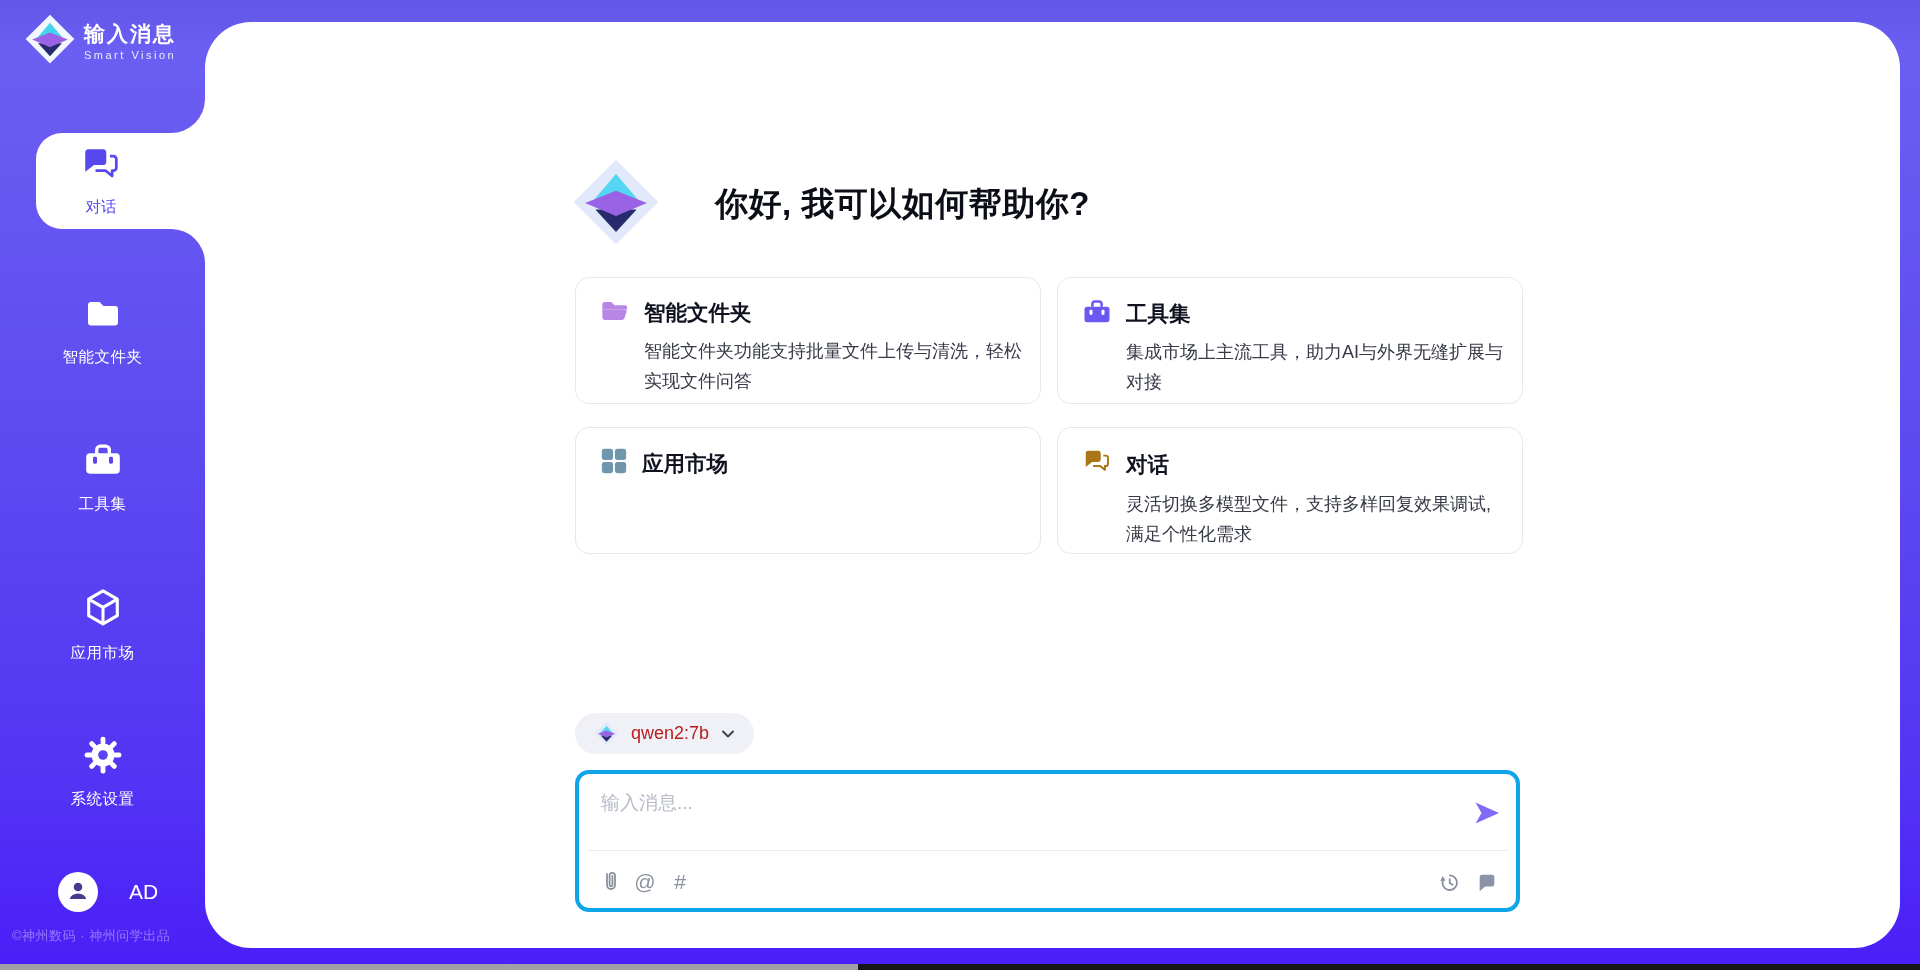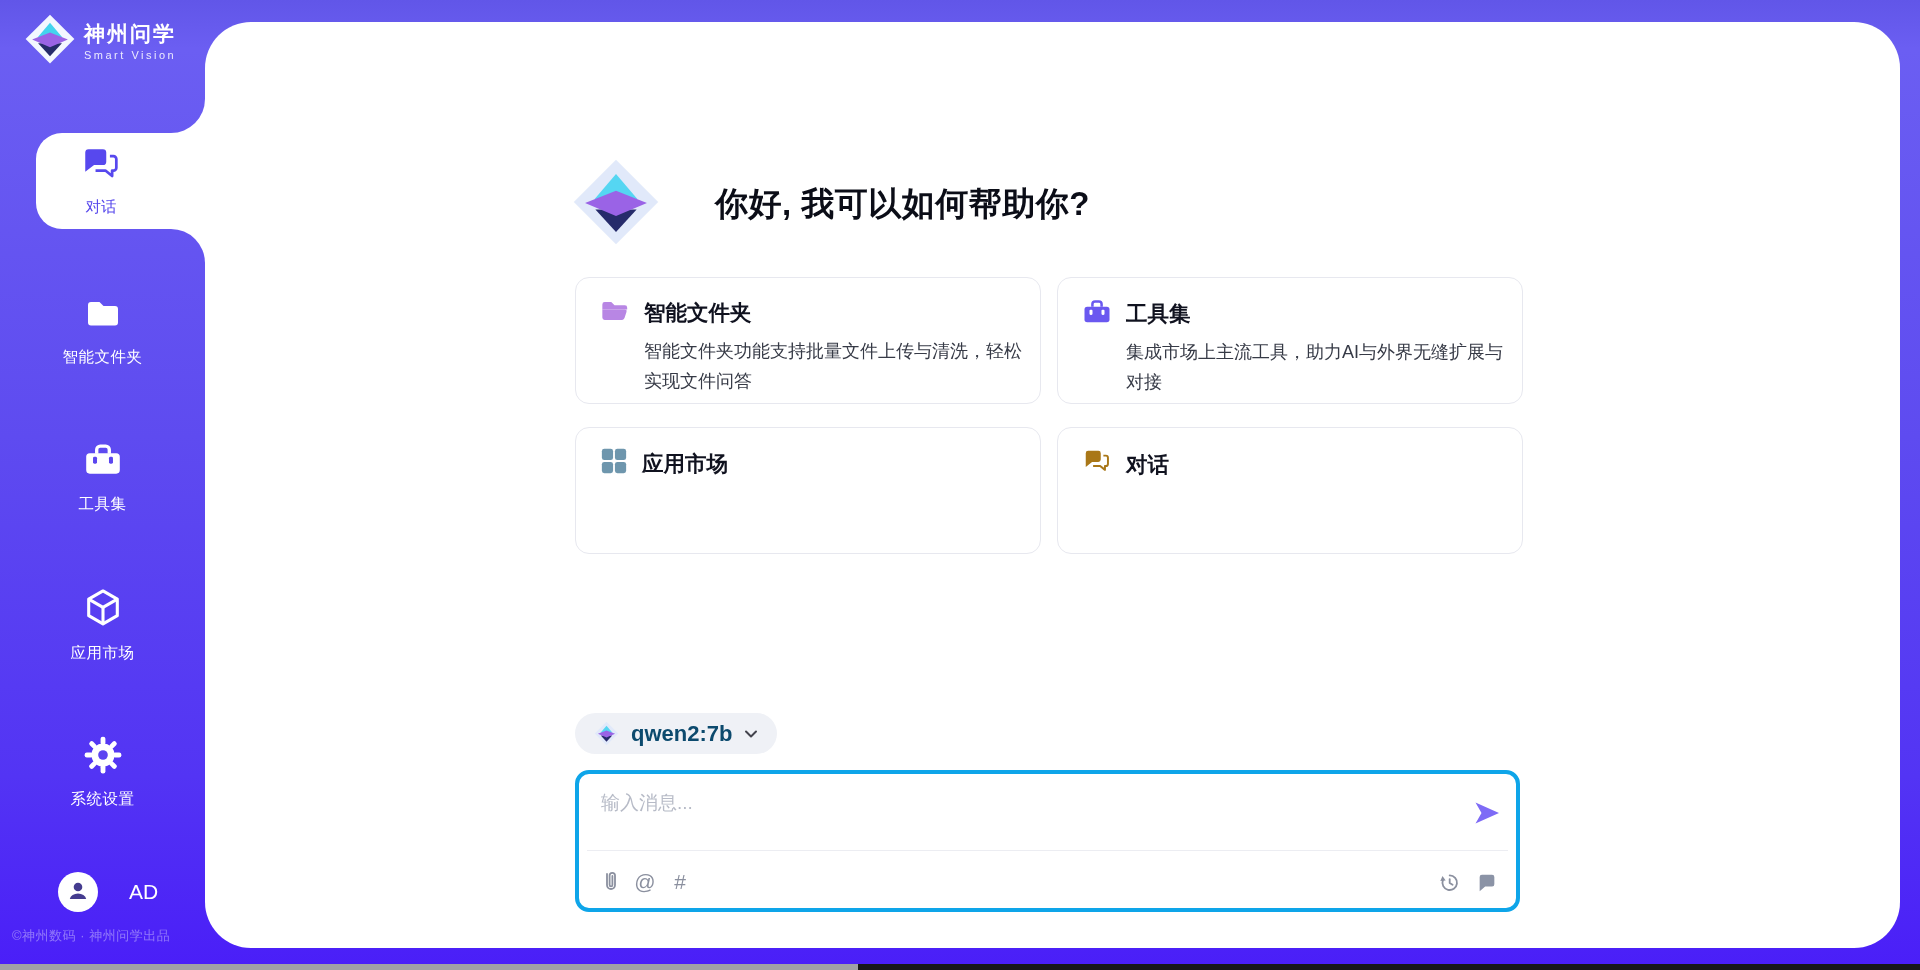--- a/index.html
+++ b/index.html
@@ -51,21 +51,21 @@
   .hero-title{font-size:33px;font-weight:700;color:#0b0d17;letter-spacing:.5px;margin-left:28px;}
 
   .cards{position:absolute;left:370px;top:255px;display:grid;grid-template-columns:466px 466px;grid-column-gap:16px;grid-row-gap:23px;}
   .card{box-sizing:border-box;height:127px;border:1px solid #e7e8ef;border-radius:14px;background:#fff;padding:19px 24px;cursor:pointer;}
   .card-head{display:flex;align-items:center;gap:14px;}
   .card-title{font-size:21.5px;font-weight:700;color:#10121f;}
   .card-desc{margin-left:44px;margin-top:8px;font-size:18px;line-height:30px;color:#363a46;width:382px;}
 
   .model-pill{position:absolute;left:370px;top:691px;height:41px;display:inline-flex;align-items:center;gap:12px;
     background:#eff1f6;border-radius:21px;padding:0 19px;cursor:pointer;}
-  .model-name{font-size:22px;color:#0c4a6e;font-weight:700;}
+  .model-name{font-size:18px;color:#b91c1c;font-weight:400;}
 
   .composer{position:absolute;left:370px;top:748px;width:945px;height:142px;box-sizing:border-box;
     border:4px solid #0ea5e9;border-radius:14px;background:#fff;}
   .composer textarea{position:absolute;left:20px;top:14px;width:860px;height:55px;border:none;outline:none;resize:none;
     font-family:inherit;font-size:19px;color:#333;background:transparent;}
   .composer textarea::placeholder{color:#b7bbc7;}
   .send-btn{position:absolute;right:14px;top:24px;width:30px;height:30px;cursor:pointer;display:flex;align-items:center;justify-content:center;}
   .composer-divider{position:absolute;left:8px;right:8px;top:76px;height:1px;background:#ecedf2;}
   .composer-toolbar{position:absolute;left:18px;right:16px;top:84px;height:48px;display:flex;align-items:center;}
   .tool-icon{width:26px;height:26px;display:flex;align-items:center;justify-content:center;cursor:pointer;margin-right:9px;}
@@ -87,21 +87,21 @@
     <div class="brand">
       <span>
         <svg width="52" height="52" viewBox="0 0 48 48">
           <polygon class="logo-outer" points="24,1.5 46.5,24 24,46.5 1.5,24"></polygon>
           <polygon points="24,9 35.5,22.5 12.5,22.5" fill="#43d4ee"></polygon>
           <polygon points="13,28 35,28 24,40" fill="#262b6b"></polygon>
           <polygon points="7.5,24.5 24,18 40.5,24.5 24,31.5" fill="#9a63e6"></polygon>
         </svg>
       </span>
       <span class="brand-text">
-        <span class="brand-name">神州问学</span>
+        <span class="brand-name">输入消息</span>
         <span class="brand-sub">Smart  Vision</span>
       </span>
     </div>
 
     <div class="fillet fillet-top"></div>
     <div class="fillet fillet-bottom"></div>
     <div class="tab-active">
       <div class="tab-inner">
         <span>
           <svg width="42" height="42" viewBox="0 0 40 40">
@@ -247,20 +247,21 @@
       <div class="card">
         <div class="card-head">
           <span>
             <svg width="30" height="30" viewBox="0 0 40 40">
               <path d="M5 8.2 a3.2 3.2 0 0 1 3.2-3.2 h13.6 a3.2 3.2 0 0 1 3.2 3.2 v8.6 a3.2 3.2 0 0 1 -3.2 3.2 H13.4 L5 26.5 z" fill="#a97718"></path>
               <path d="M28.5 11.5 h3.3 a2.8 2.8 0 0 1 2.8 2.8 v8.2 a2.8 2.8 0 0 1 -2.8 2.8 h-1.2 v5.2 l-6.4 -5.2 h-9.4" fill="none" stroke="#a97718" stroke-width="2.6" stroke-linejoin="round"></path>
             </svg>
           </span>
           <span class="card-title">对话</span>
         </div>
+        <div class="card-desc">灵活切换多模型文件，支持多样回复效果调试,满足个性化需求</div>
       </div>
     </div>
 
     <div class="model-pill">
       <span>
         <svg width="25" height="25" viewBox="0 0 48 48" style="display:block">
           <polygon class="logo-outer" points="24,1.5 46.5,24 24,46.5 1.5,24"></polygon>
           <polygon points="24,9 35.5,22.5 12.5,22.5" fill="#55d6f2"></polygon>
           <polygon points="13,28 35,28 24,40" fill="#262b6b"></polygon>
           <polygon points="7.5,24.5 24,18 40.5,24.5 24,31.5" fill="#9a63e6"></polygon>

